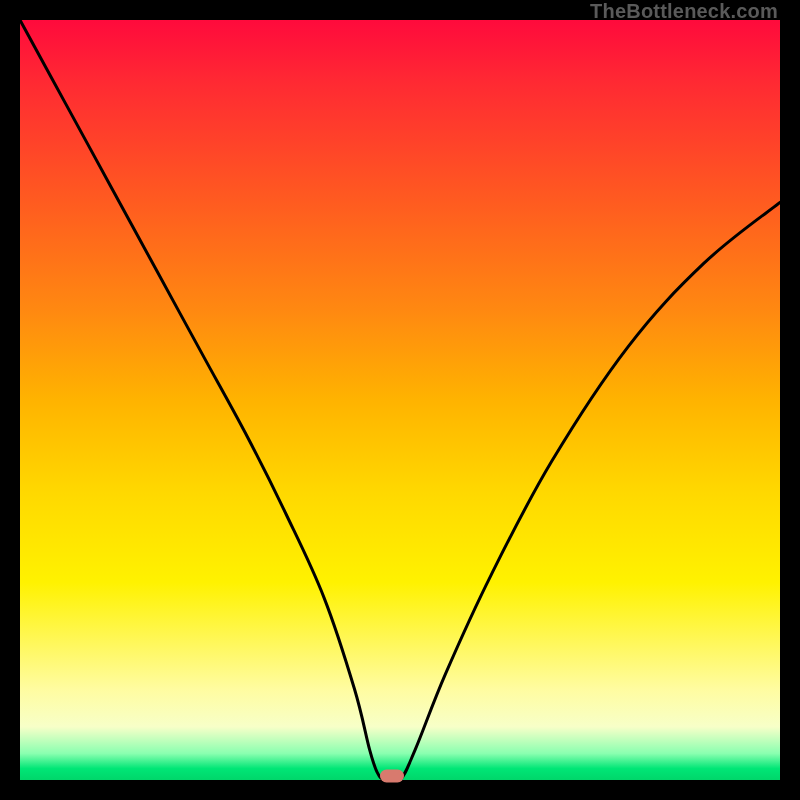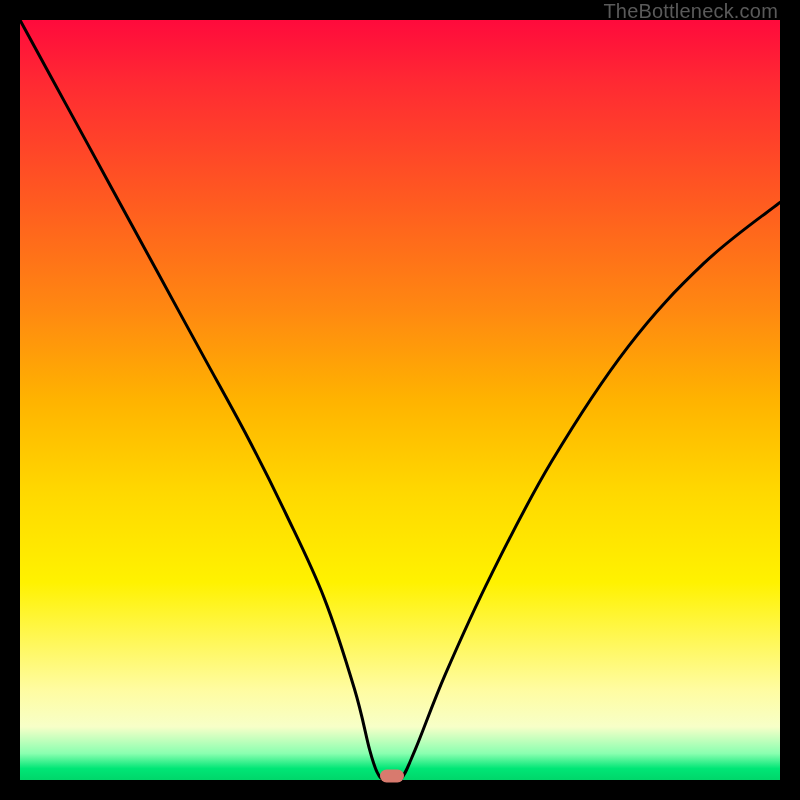--- a/index.html
+++ b/index.html
@@ -36,21 +36,21 @@
       #00e676 98.5%,
       #00d66a 100%
     );
   }
   .watermark {
     position: absolute;
     top: 0px;
     right: 22px;
     font-family: Arial, Helvetica, sans-serif;
     font-size: 20px;
-    font-weight: 400;
+    font-weight: 700;
     color: #5a5a5a;
     letter-spacing: 0.2px;
   }
   svg.curve {
     position: absolute;
     left: 0;
     top: 0;
     width: 760px;
     height: 760px;
   }

